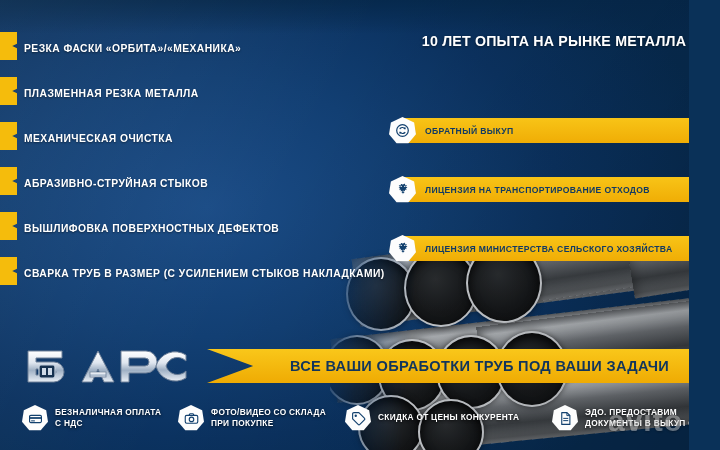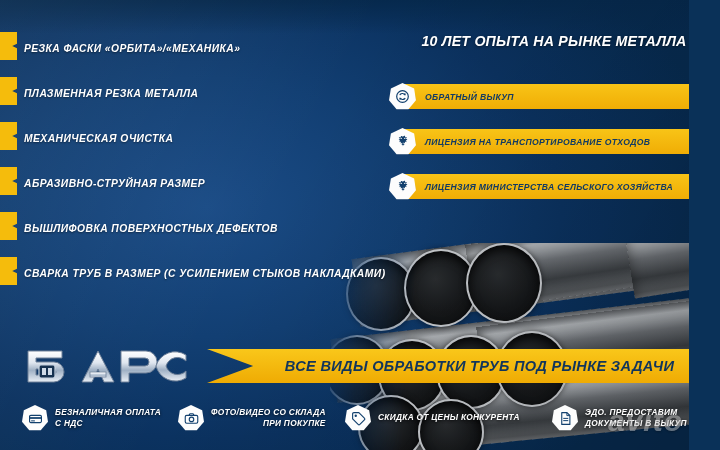--- a/index.html
+++ b/index.html
@@ -5,21 +5,20 @@
   html,body{margin:0;padding:0;}
   body{
     width:720px;height:450px;overflow:hidden;
     font-family:"Liberation Sans","DejaVu Sans",sans-serif;
     background:#0a3158;
   }
   #banner{
     position:relative;width:689px;height:450px;overflow:hidden;
     background:
       radial-gradient(ellipse 520px 340px at 30% 46%, #1b4c86 0%, #123f73 38%, #0b3260 68%, #072b50 100%);
-    font-style: italic;
   }
   
   .sheen{
     position:absolute;inset:0;
     background:linear-gradient(118deg, rgba(255,255,255,.05) 0%, rgba(255,255,255,0) 42%,
                rgba(0,0,0,.10) 78%, rgba(0,0,0,.20) 100%);
     pointer-events:none;
   }
   .topshade{
     position:absolute;left:0;right:0;top:0;height:34px;
@@ -43,21 +42,21 @@
 
   
   .headline{
     position:absolute;left:400px;top:33px;width:308px;text-align:center;
     color:#ffffff;font-size:14.2px;font-weight:bold;letter-spacing:.2px;
     text-shadow:0 1px 3px rgba(0,0,0,.55);
   }
 
   
   .badges{position:absolute;left:389px;top:84px;width:331px;}
-  .badge{position:relative;height:25px;margin-bottom:20px;}
+  .badge{position:relative;height:25px;margin-bottom:20px;margin-top:34px;}
   .badge-bar{
     position:absolute;left:13px;top:0;right:0;height:25px;
     background:linear-gradient(180deg,#f8c417 0%,#f0ad05 100%);
     clip-path:polygon(0 0,100% 0,100% 100%,0 100%,0 100%);
     box-shadow:0 1px 3px rgba(0,0,0,.35);
   }
   .badge-tail{
     position:absolute;right:0;top:0;width:14px;height:25px;
     background:#0a3158;
     clip-path:polygon(100% 0,100% 100%,0 100%,60% 50%,0 0);
@@ -124,21 +123,21 @@
   .feat-ico{
     width:26px;height:26px;flex:none;background:#fdfdfd;
     clip-path:polygon(50% 0,93% 20%,100% 64%,72% 97%,28% 97%,0 64%,7% 20%);
     display:flex;align-items:center;justify-content:center;
   }
   .feat-txt{
     color:#ffffff;font-size:8.3px;font-weight:bold;line-height:11.5px;
     letter-spacing:.3px;white-space:nowrap;
     text-shadow:0 1px 3px rgba(0,0,0,.75);
   }
-  .f1{left:22px;} .f2{left:178px;text-align:right;} .f3{left:345px;} .f4{left:552px;}
+  .f1{left:22px;} .f2{left:178px;} .f3{left:345px;} .f4{left:552px;}
 
   .watermark{
     position:absolute;right:6px;bottom:12px;
     font-size:30px;font-weight:bold;letter-spacing:1px;
     color:rgba(255,255,255,.38);
     text-shadow:0 1px 2px rgba(0,0,0,.25);
     pointer-events:none;
     margin-top:26px;
   }
 </style>
@@ -183,21 +182,21 @@
     <div class="svc">
       <span class="svc-tab"></span>
       <span class="svc-txt">ПЛАЗМЕННАЯ РЕЗКА МЕТАЛЛА</span>
     </div>
     <div class="svc">
       <span class="svc-tab"></span>
       <span class="svc-txt">МЕХАНИЧЕСКАЯ ОЧИСТКА</span>
     </div>
     <div class="svc">
       <span class="svc-tab"></span>
-      <span class="svc-txt">АБРАЗИВНО-СТРУЙНАЯ РАЗМЕР</span>
+      <span class="svc-txt">АБРАЗИВНО-СТРУЙНАЯ СТЫКОВ</span>
     </div>
     <div class="svc">
       <span class="svc-tab"></span>
       <span class="svc-txt">ВЫШЛИФОВКА ПОВЕРХНОСТНЫХ ДЕФЕКТОВ</span>
     </div>
     <div class="svc">
       <span class="svc-tab"></span>
       <span class="svc-txt">СВАРКА ТРУБ В РАЗМЕР (С УСИЛЕНИЕМ СТЫКОВ НАКЛАДКАМИ)</span>
     </div>
   </div>
@@ -269,21 +268,21 @@
       <rect x="68" y="30" width="16" height="5" fill="url(#pipeg)" stroke="#6e8098" stroke-width=".8"></rect>
 
       <path d="M99 9 H124 a11 11 0 0 1 0 22 H107 V40 H99 Z M107 16 V24 H123 a4 4 0 0 0 0 -8 Z" fill="url(#pipeg)" stroke="#6e8098" stroke-width="1"></path>
 
       <path d="M164 13 a20 20 0 0 0 -30 11 a20 20 0 0 0 30 12 V29 a12 12 0 0 1 -20 -5 a12 12 0 0 1 20 -5 Z" fill="url(#pipeg)" stroke="#6e8098" stroke-width="1"></path>
     </svg>
   </div>
 
   <div class="mainbar">
     <div class="mainbar-bg"></div>
-    <div class="mainbar-txt">ВСЕ ВИДЫ ОБРАБОТКИ ТРУБ ПОД РЫНКЕ ЗАДАЧИ</div>
+    <div class="mainbar-txt">ВСЕ ВАШИ ОБРАБОТКИ ТРУБ ПОД ВАШИ ЗАДАЧИ</div>
   </div>
 
   <div class="feats">
 
     <div class="feat f1">
       <span class="feat-ico">
         <svg width="15" height="15" viewBox="0 0 24 24">
           <rect x="2.5" y="7" width="19" height="11.5" rx="2" fill="none" stroke="#12406e" stroke-width="1.8"></rect>
           <rect x="2.5" y="9.8" width="19" height="2.8" fill="#12406e"></rect>
           <rect x="5" y="15" width="6" height="1.6" fill="#12406e"></rect>

